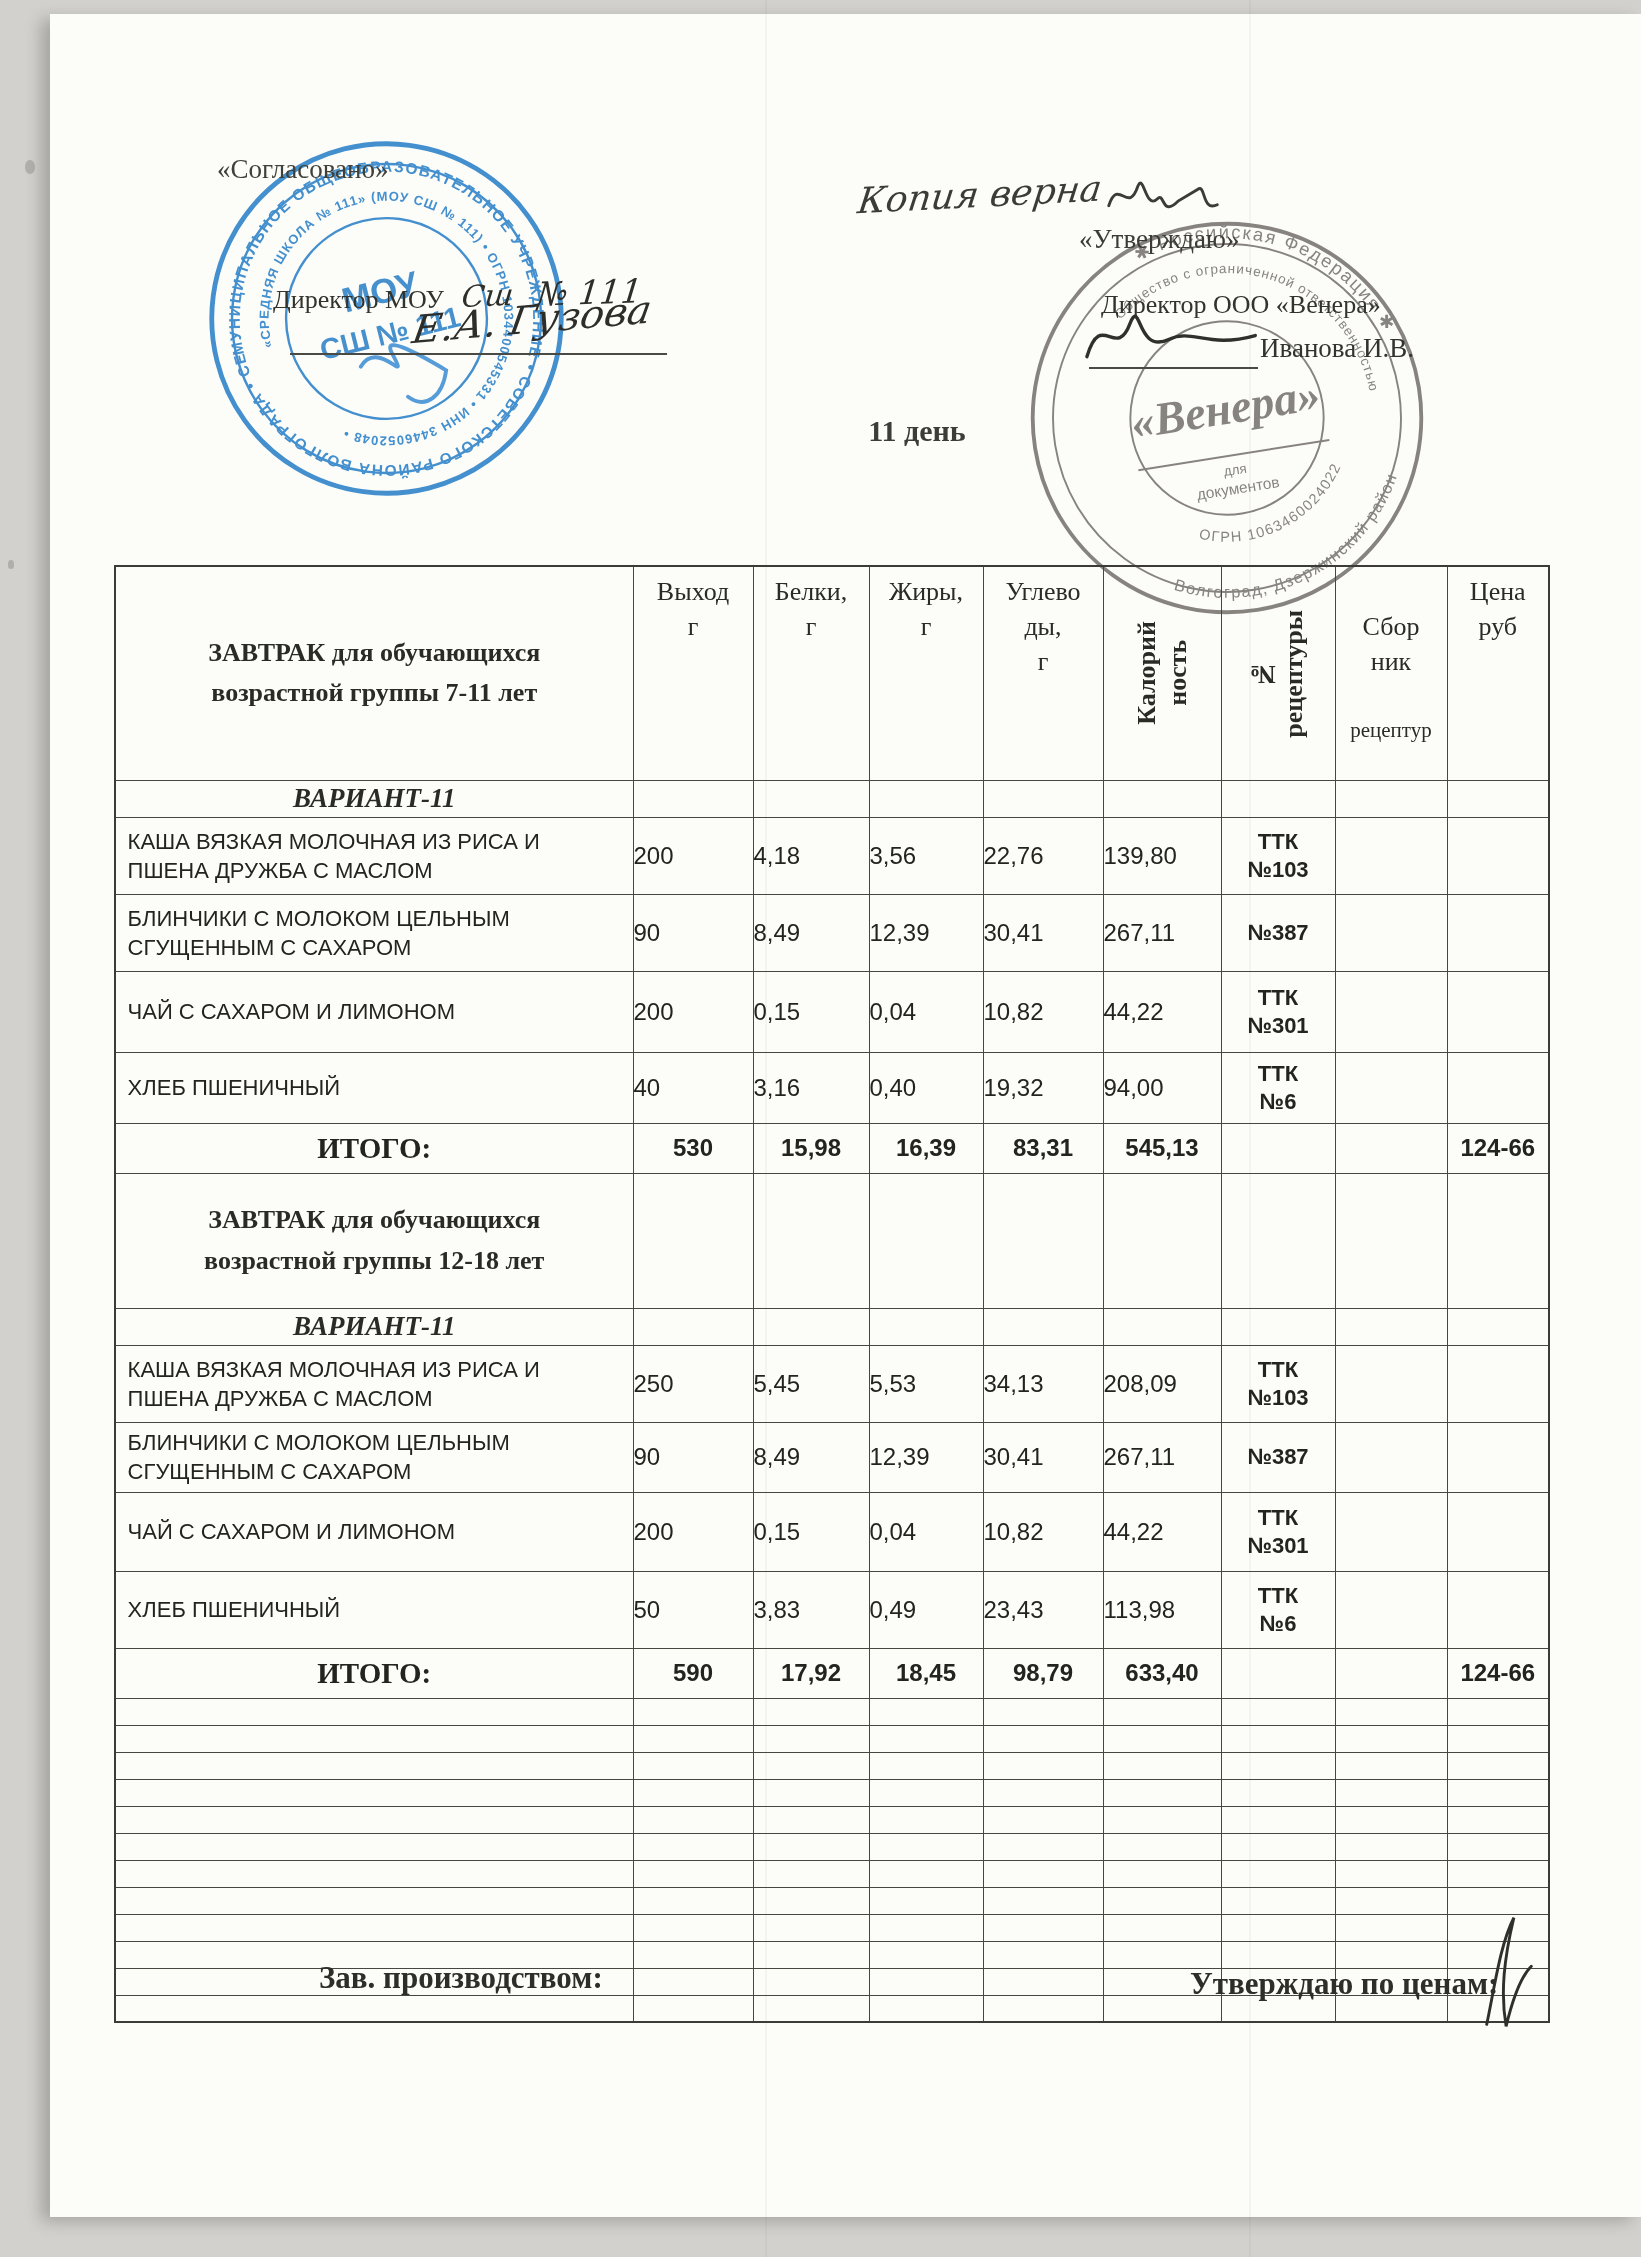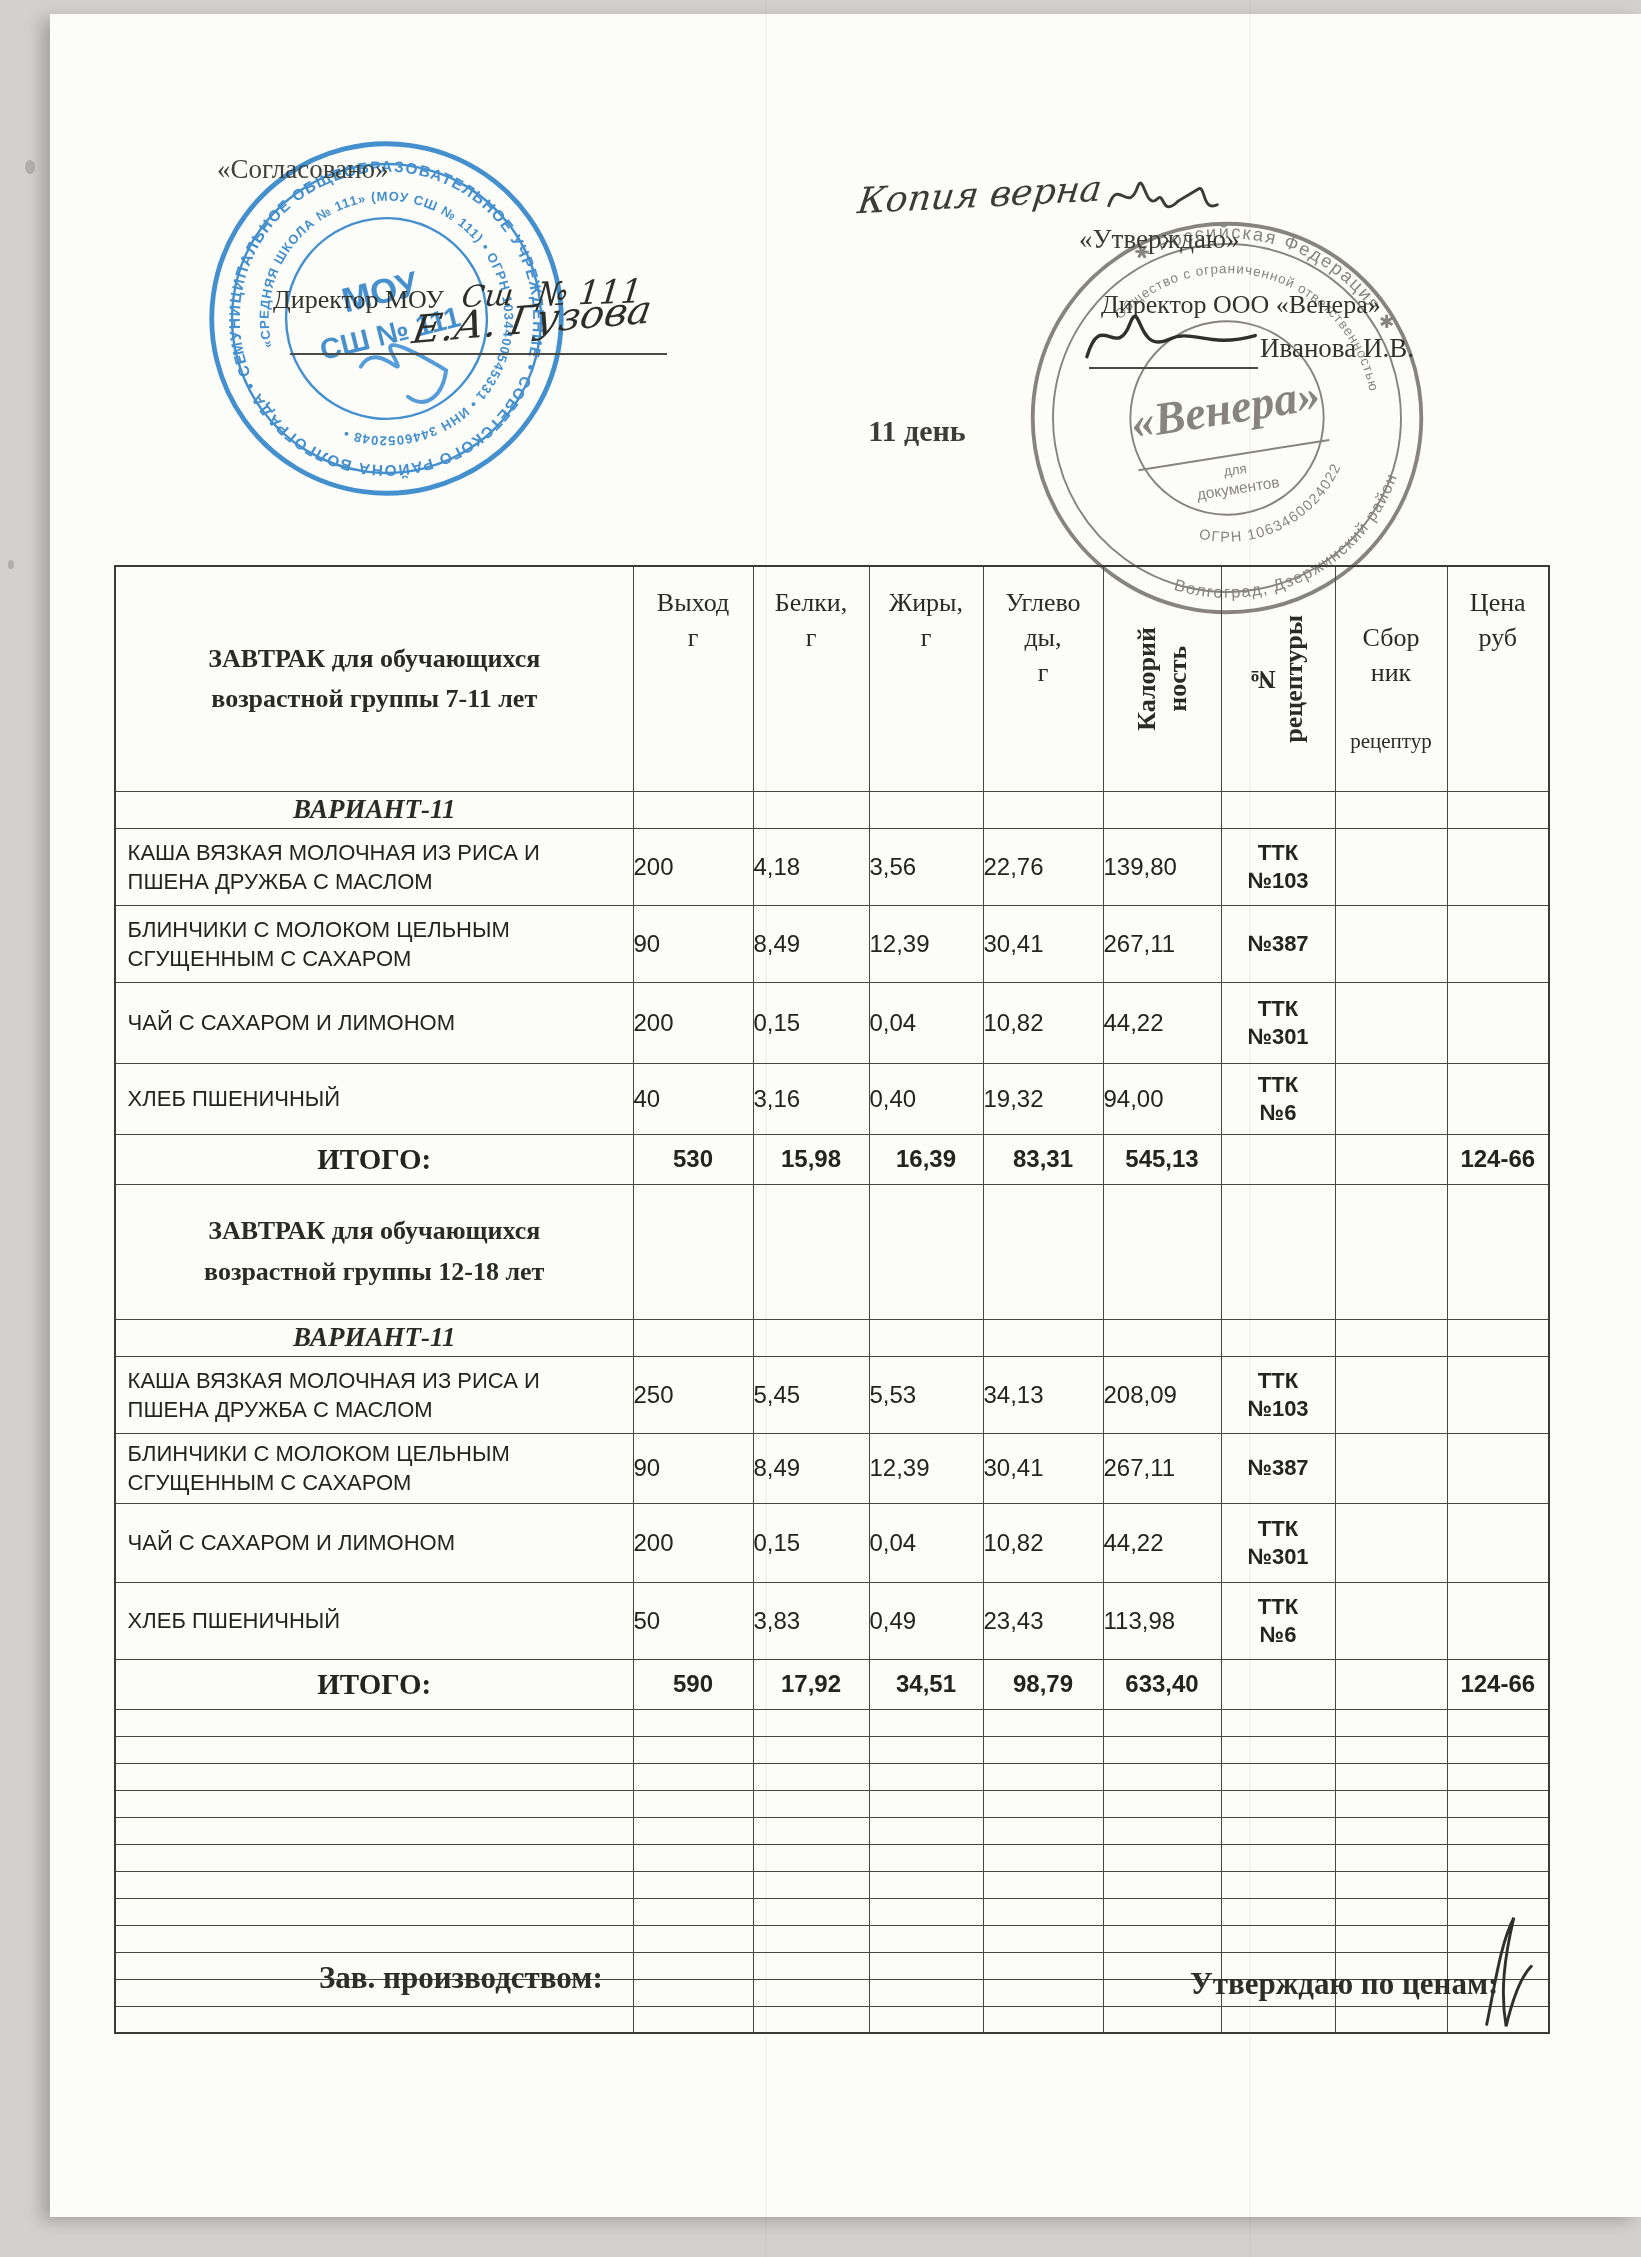--- a/index.html
+++ b/index.html
@@ -35,21 +35,21 @@
   table{border-collapse:collapse;table-layout:fixed;width:1433px;}
   td,th{border:1.9px solid #47463f;padding:0;vertical-align:middle;overflow:hidden;}
   table{border:2.9px solid #3c3b35;}
   .pre{white-space:pre-line;}
   .hname{
     font-size:26px;font-weight:bold;line-height:1.55;text-align:center;
     white-space:pre-line;color:#2b2b26;vertical-align:middle;
   }
   .htop{
     font-size:26px;font-weight:normal;line-height:1.35;text-align:center;
-    white-space:pre-line;vertical-align:top;padding-top:18px;color:#2b2b26;
+    white-space:pre-line;vertical-align:top;padding-top:7px;color:#2b2b26;
   }
   .hvert{vertical-align:middle;text-align:center;}
   .vert{
     writing-mode:vertical-rl;transform:rotate(180deg);
     white-space:pre-line;font-size:26px;line-height:1.2;
     margin:0 auto;color:#2b2b26;
   }
   .booksub{font-size:21px;margin-top:1.9px;}
   .dish{
     font-family:"Liberation Sans",sans-serif;font-size:22px;line-height:1.32;
@@ -341,21 +341,21 @@
       <td class="rec">ТТК
 №6</td>
       <td></td>
       <td></td>
     </tr>
 
     <tr style="height:50px">
       <td class="total-label">ИТОГО:</td>
       <td class="total-num">590</td>
       <td class="total-num">17,92</td>
-      <td class="total-num">34,51</td>
+      <td class="total-num">18,45</td>
       <td class="total-num">98,79</td>
       <td class="total-num">633,40</td>
       <td></td>
       <td></td>
       <td class="total-num">124-66</td>
     </tr>
   </tbody>
   <tbody id="filler-body">
         <tr style="height: 27px;">
           <td></td>

